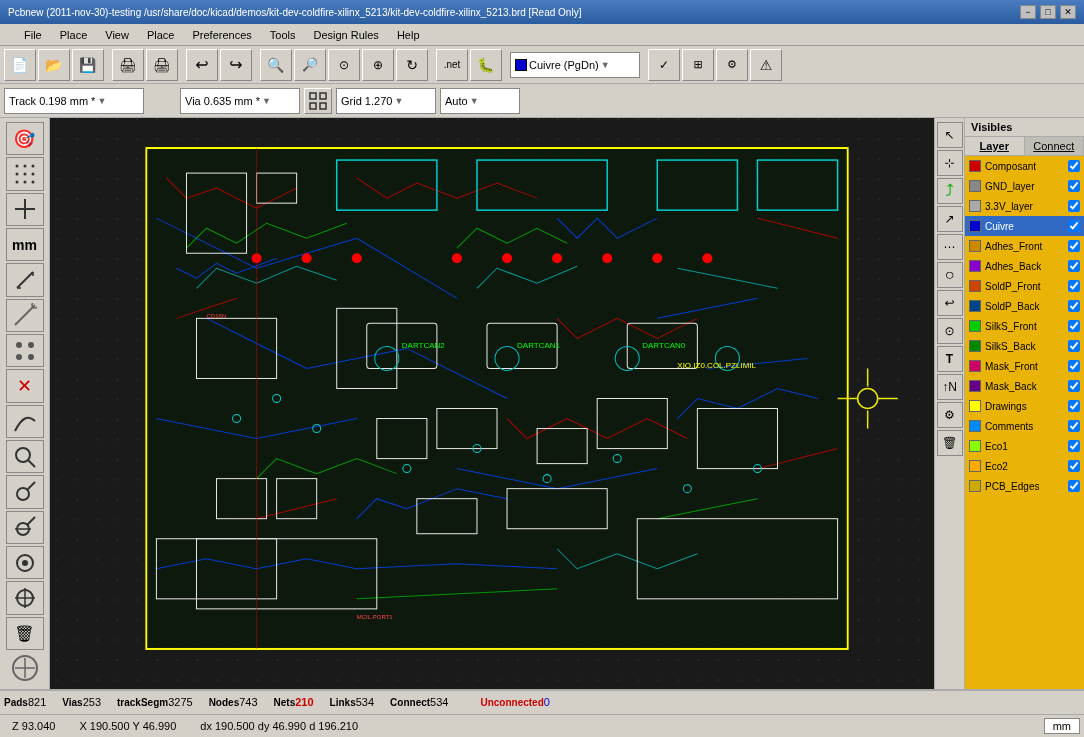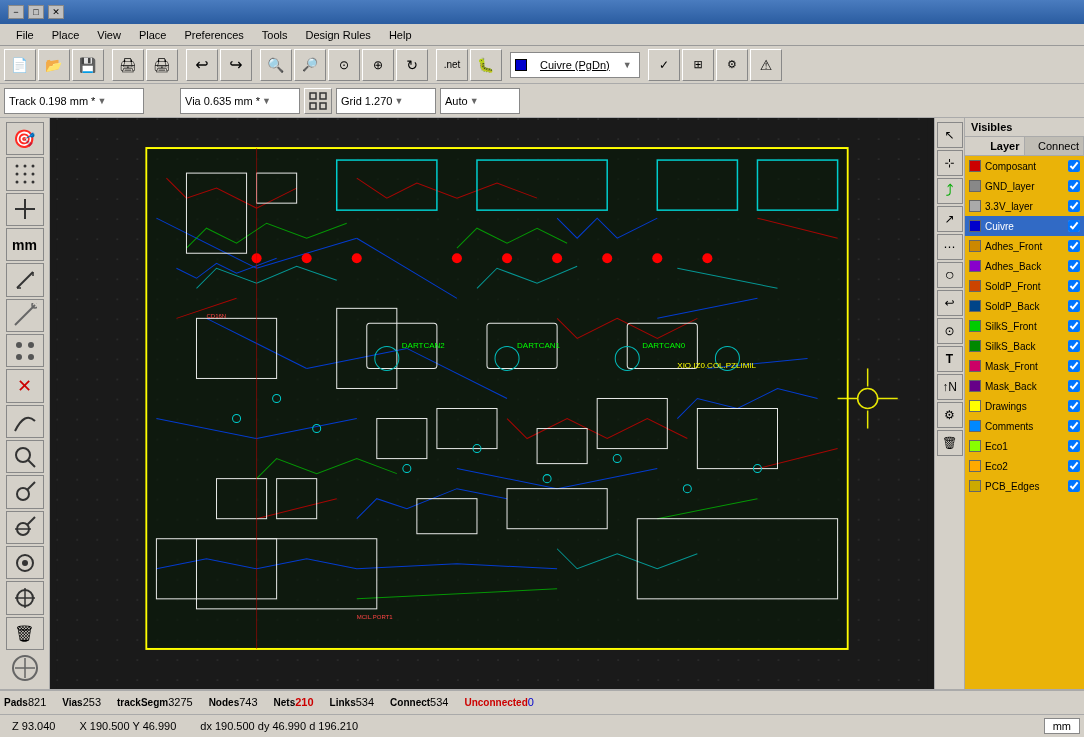--- a/index.html
+++ b/index.html
@@ -22,21 +22,21 @@
       display: flex; align-items: center; justify-content: center;
       font-size: 9px; cursor: pointer; color: #000;
     }
 
     
     #menu-bar {
       background: #d4d0c8;
       height: 22px;
       display: flex;
       align-items: center;
-      padding: 0 8px;
+      padding: 0 16px;
       border-bottom: 1px solid #999;
       gap: 2px;
     }
     .menu-item {
       padding: 2px 8px;
       cursor: pointer;
       font-size: 11px;
       color: #000;
     }
 
@@ -144,23 +144,24 @@
       padding: 3px 6px;
       font-weight: bold;
       font-size: 11px;
       border-bottom: 1px solid #aaa;
     }
     #layers-tabs {
       display: flex;
       border-bottom: 1px solid #aaa;
     }
     .layer-tab {
-      flex: 1; padding: 3px 4px; text-align: right;
+      flex: 1; padding: 3px 4px; text-align: center;
       font-size: 11px; cursor: pointer; background: #c0bdb5;
       border-right: 1px solid #aaa;
+      text-decoration: underline;
     }
     .layer-tab.active { background: #d4d0c8; font-weight: bold; }
     #layers-list { flex: 1; overflow-y: auto; }
     .layer-row {
       display: flex; align-items: center;
       padding: 1px 4px; gap: 4px;
       font-size: 10px; cursor: pointer;
       height: 20px;
     }
     .layer-row.selected { background: #316ac5; color: white; }
@@ -208,20 +209,21 @@
       font-size: 11px;
     }
 
     
     #pcb-svg { width: 100%; height: 100%; }
   </style>
 </head>
 <body>
 
 <div id="title-bar">
+  <span style="font-size:10px; overflow:hidden; white-space:nowrap;">Pcbnew (2011-nov-30)-testing /usr/share/doc/kicad/demos/kit-dev-coldfire-xilinx_5213/kit-dev-coldfire-xilinx_5213.brd [Read Only]</span>
   <div id="title-controls">
     <div class="title-btn">−</div>
     <div class="title-btn">□</div>
     <div class="title-btn">✕</div>
   </div>
 </div>
 
 <div id="menu-bar">
   <span class="menu-item">File</span>
   <span class="menu-item">Place</span>
@@ -249,21 +251,21 @@
   <div class="tb-btn" style="font-size:12px;">⊙</div>
   <div class="tb-btn" style="font-size:12px;">⊕</div>
   <div class="tb-btn">↻</div>
   <div class="tb-separator"></div>
   <div class="tb-btn" style="font-size:10px;">.net</div>
   <div class="tb-btn" style="font-size:14px;">🐛</div>
   <div class="tb-separator"></div>
 
   <div class="dropdown-ctrl" style="width:130px;">
     <span style="display:inline-block;width:12px;height:12px;background:#0000cc;border:1px solid #000;"></span>
-    <span style="margin:0 11px;text-decoration:underline;">Cuivre (PgDn)</span>
+    <span style="margin:0 0;">Cuivre (PgDn)</span>
     <span class="dropdown-arrow">▼</span>
   </div>
   <div class="tb-separator"></div>
   <div class="tb-btn" style="font-size:12px;">✓</div>
   <div class="tb-btn" style="font-size:11px;">⊞</div>
   <div class="tb-btn" style="font-size:11px;">⚙</div>
   <div class="tb-btn" style="font-size:14px;">⚠</div>
 </div>
 
 <div id="toolbar-secondary">
@@ -671,21 +673,21 @@
     </div>
     <div class="stat-group">
       <span class="stat-label">Links</span>
       <span class="stat-value">534</span>
     </div>
     <div class="stat-group">
       <span class="stat-label">Connect</span>
       <span class="stat-value">534</span>
     </div>
     <div class="stat-group">
-      <span class="stat-label red" style="color:#cc0000;font-weight:bold;">Unconnected</span>
+      <span class="stat-label red" style="color:#cc0000;font-weight:bold;margin-left:16px;">Unconnected</span>
       <span class="stat-value blue">0</span>
     </div>
   </div>
   <div id="status-row2">
     <span class="coord-item">Z 93.040</span>
     <span class="coord-item">X 190.500 Y 46.990</span>
     <span class="coord-item">dx 190.500 dy 46.990 d 196.210</span>
     <div class="units-box">mm</div>
   </div>
 </div>

